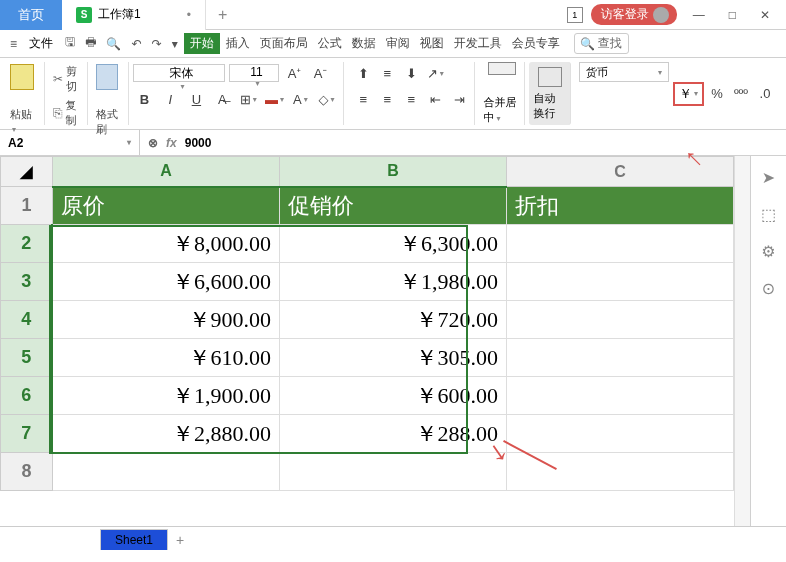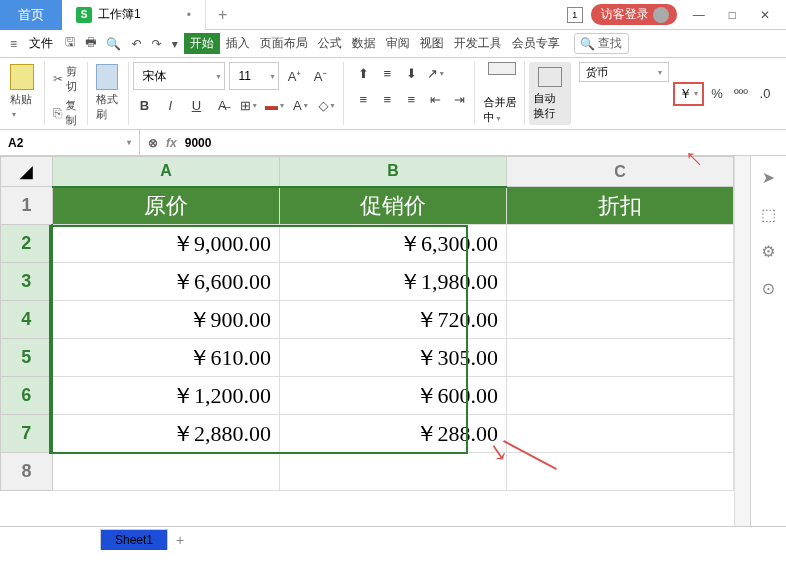--- a/index.html
+++ b/index.html
@@ -24,28 +24,28 @@
 .menu-file { padding: 0 6px; }
 .menu-item { padding: 0 4px; color: #444; }
 .menu-active { background: #2e8b35; color: #fff; padding: 2px 6px; }
 .search-btn { display: flex; align-items: center; gap: 2px; margin-left: 8px; border: 1px solid #ccc; border-radius: 3px; padding: 1px 6px; color: #666; }
 
 
 .ribbon { height: 72px; display: flex; border-bottom: 1px solid #d0d0d0; padding: 4px 6px; gap: 4px; font-size: 11px; }
 .r-group { display: flex; flex-direction: column; justify-content: space-between; }
 .r-split { border-right: 1px solid #e0e0e0; padding-right: 6px; }
 .r-btn { display: flex; align-items: center; gap: 3px; padding: 2px 4px; color: #444; }
-.r-btn-v { display: flex; flex-direction: column; align-items: flex-start; gap: 2px; padding: 2px 4px; color: #444; }
+.r-btn-v { display: flex; flex-direction: column; align-items: flex-start; gap: 17px; padding: 2px 4px; color: #444; }
 .paste-icon { width: 24px; height: 26px; background: #f0e68c; border: 1px solid #c0a020; }
 .fmt-icon { width: 22px; height: 26px; background: #cde; border: 1px solid #8ac; }
 .icon-sm { font-size: 12px; color: #666; }
 .dd { font-size: 8px; color: #888; margin-left: 2px; }
 .font-group { display: flex; flex-direction: column; gap: 4px; padding-right: 6px; }
 .font-row { display: flex; align-items: center; gap: 4px; }
-.dropdown { border: 1px solid #ccc; height: 28px; display: flex; align-items: center; padding: 0 4px 0 8px; font-size: 12px; justify-content: space-between; }
+.dropdown { border: 1px solid #ccc; height: 18px; display: flex; align-items: center; padding: 0 4px 0 8px; font-size: 12px; justify-content: space-between; flex-direction: column; }
 .dd-font { width: 92px; }
 .dd-size { width: 50px; }
 .btn-sq { width: 22px; height: 22px; display: flex; align-items: center; justify-content: center; border: 1px solid transparent; color: #444; font-size: 13px; }
 .align-group { display: flex; flex-direction: column; gap: 4px; padding: 0 4px; }
 .align-row { display: flex; gap: 2px; }
 .merge-group { display: flex; flex-direction: column; align-items: center; padding: 0 4px; }
 .merge-icon { width: 28px; height: 22px; border: 1px solid #888; background: #f0f0f0; }
 .wrap-group { display: flex; flex-direction: column; align-items: center; padding: 0 4px; background: #e8e8e8; border-radius: 3px; justify-content: center; gap: 4px; }
 .wrap-icon { width: 24px; height: 20px; border: 1px solid #888; }
 .num-group { display: flex; gap: 4px; padding: 0 4px; }
@@ -62,21 +62,21 @@
 
 .sheet-area { display: flex; height: 370px; }
 .grid-wrap { flex: 1; overflow: hidden; position: relative; }
 table.grid { border-collapse: collapse; width: 100%; }
 .corner { width: 48px; height: 30px; background: #f0f0f0; border: 1px solid #ccc; }
 .col-h { background: #f0f0f0; border: 1px solid #ccc; text-align: center; font-size: 16px; color: #777; height: 30px; }
 .col-h.sel { background: #d8ead8; color: #2e7d32; border-bottom: 2px solid #2e7d32; }
 .row-h { background: #f0f0f0; border: 1px solid #ccc; text-align: center; font-size: 18px; color: #777; width: 48px; }
 .row-h.sel { background: #d8ead8; color: #2e7d32; border-right: 2px solid #2e7d32; }
 td.cell { border: 1px solid #ddd; height: 38px; font-size: 20px; padding: 0 8px; }
-td.header-cell { background: #4a8b3a; color: #fff; text-align: center; font-size: 22px; }
+td.header-cell { background: #4a8b3a; color: #fff; text-align: left; font-size: 22px; }
 td.data-cell { text-align: right; font-family: "SimSun", serif; font-size: 22px; }
 .selection-box { position: absolute; border: 2px solid #2e7d32; pointer-events: none; }
 .watermark { position: absolute; top: 92px; left: 288px; font-size: 32px; color: rgba(180,200,180,0.4); font-weight: bold; pointer-events: none; }
 
 
 .side-panel { width: 36px; border-left: 1px solid #d0d0d0; display: flex; flex-direction: column; align-items: center; gap: 18px; padding-top: 12px; }
 .side-icon { color: #888; font-size: 16px; }
 
 
 .vscroll { width: 16px; background: #f5f5f5; border-left: 1px solid #ddd; }
@@ -252,21 +252,21 @@
         <th class="col-h" style="width:210px">C</th>
       </tr>
       <tr>
         <th class="row-h">1</th>
         <td class="cell header-cell">原价</td>
         <td class="cell header-cell">促销价</td>
         <td class="cell header-cell">折扣</td>
       </tr>
       <tr>
             <th class="row-h sel">2</th>
-            <td class="cell data-cell">￥9,000.00</td>
+            <td class="cell data-cell">￥8,000.00</td>
             <td class="cell data-cell">￥6,300.00</td>
             <td class="cell"></td>
           </tr>
       <tr>
             <th class="row-h sel">3</th>
             <td class="cell data-cell">￥6,600.00</td>
             <td class="cell data-cell">￥1,980.00</td>
             <td class="cell"></td>
           </tr>
       <tr>
@@ -276,21 +276,21 @@
             <td class="cell"></td>
           </tr>
       <tr>
             <th class="row-h sel">5</th>
             <td class="cell data-cell">￥610.00</td>
             <td class="cell data-cell">￥305.00</td>
             <td class="cell"></td>
           </tr>
       <tr>
             <th class="row-h sel">6</th>
-            <td class="cell data-cell">￥1,200.00</td>
+            <td class="cell data-cell">￥1,900.00</td>
             <td class="cell data-cell">￥600.00</td>
             <td class="cell"></td>
           </tr>
       <tr>
             <th class="row-h sel">7</th>
             <td class="cell data-cell">￥2,880.00</td>
             <td class="cell data-cell">￥288.00</td>
             <td class="cell"></td>
           </tr>
       <tr>

